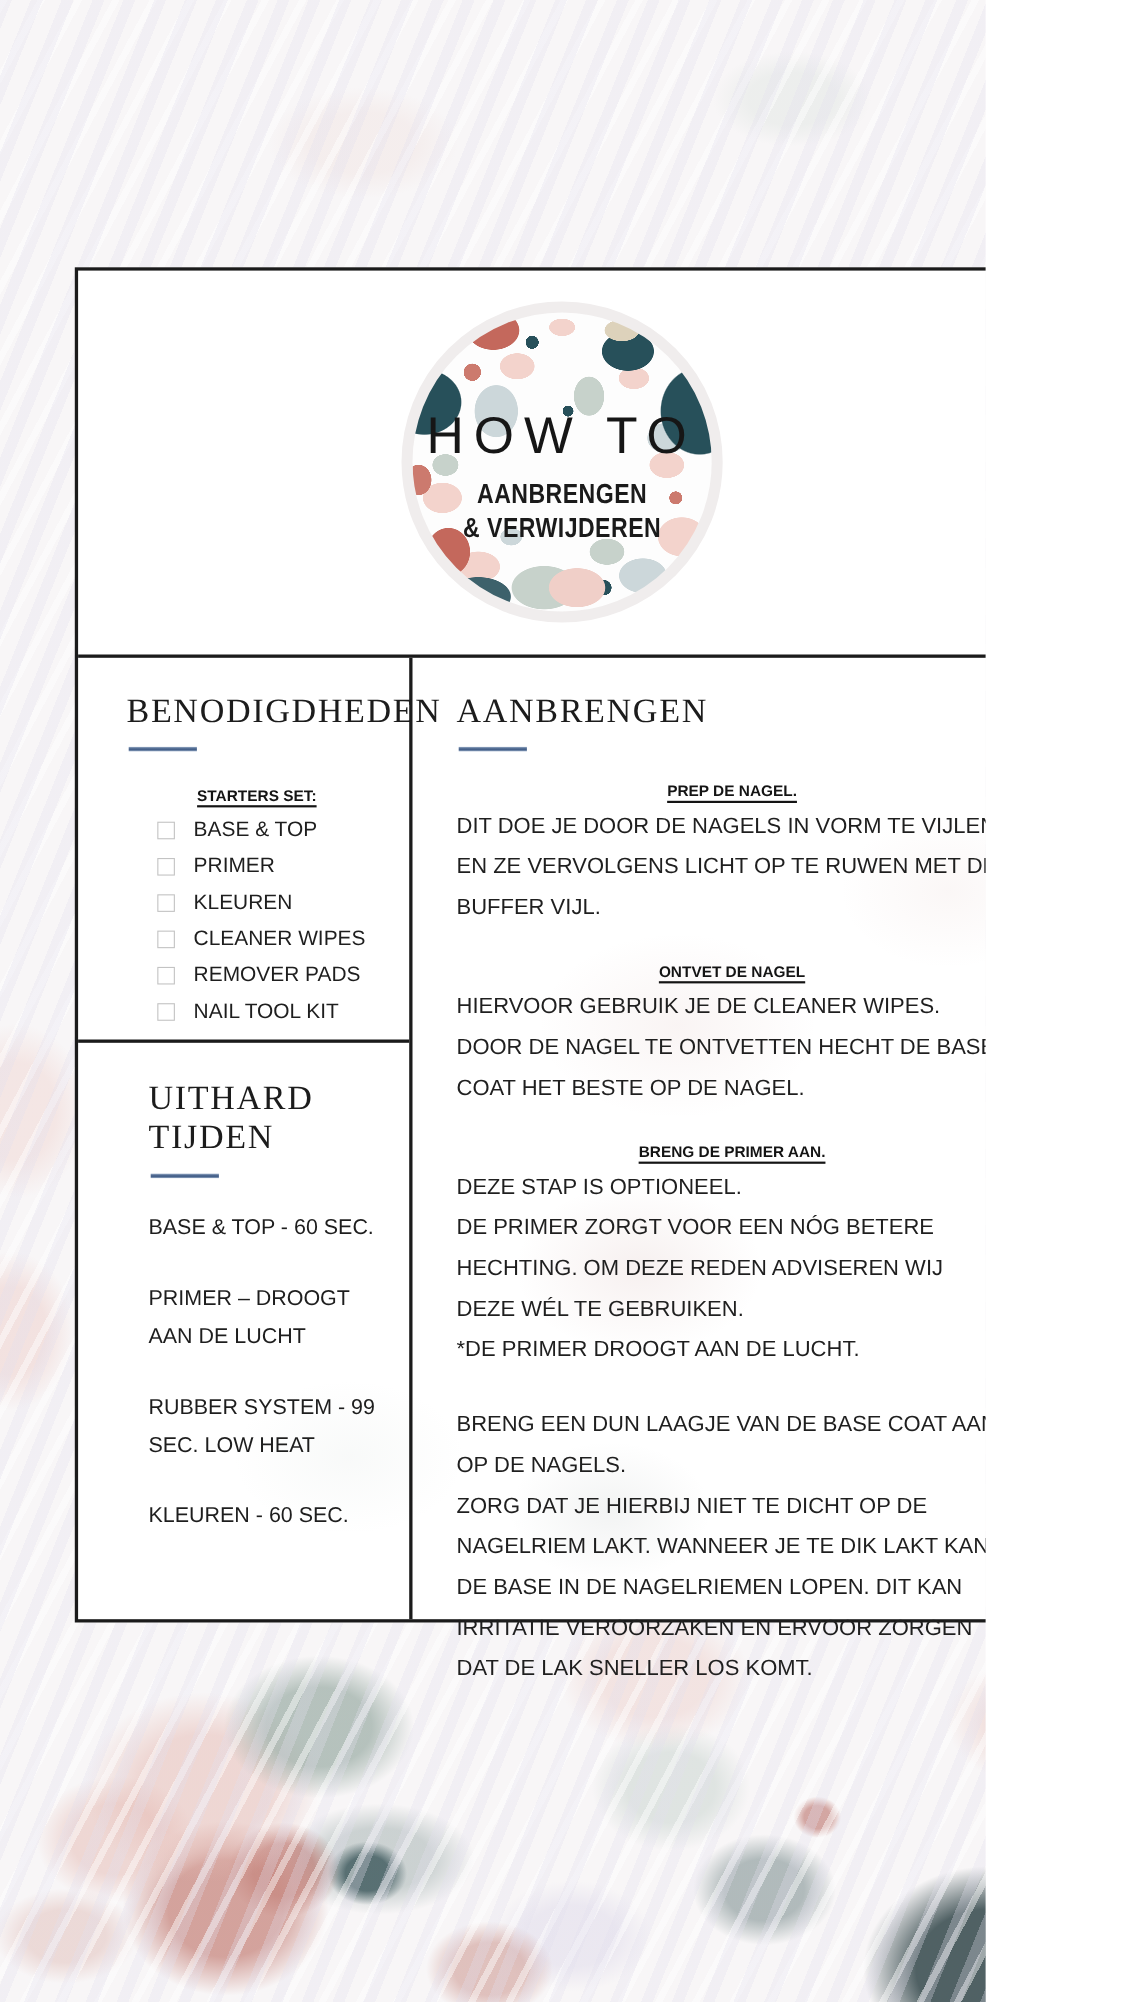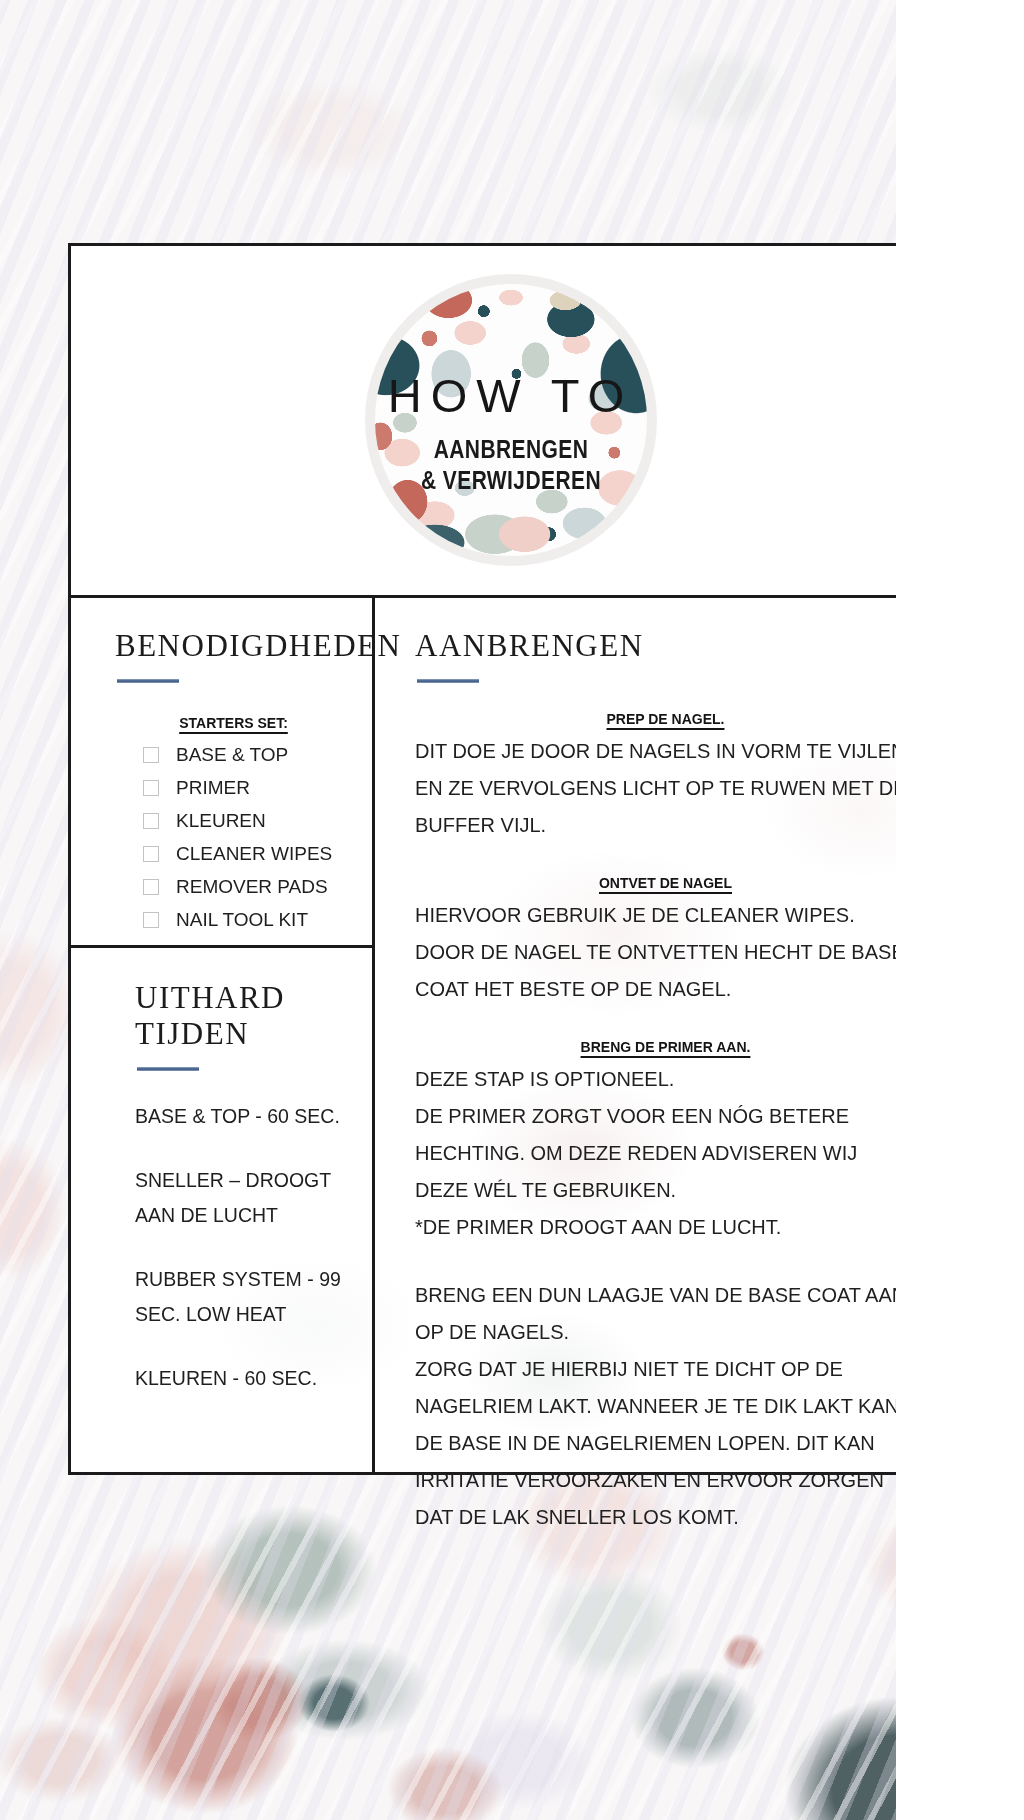--- a/index.html
+++ b/index.html
@@ -179,21 +179,21 @@
               <span class="checkbox"></span>
               <span class="check-label">NAIL TOOL KIT</span>
             </div>
           </div>
         </div>
 
         <div class="panel-uithard">
           <div class="serif-heading">UITHARD TIJDEN</div>
           <div class="accent-line"></div>
           <p class="time-entry time-first">BASE &amp; TOP - 60 SEC.</p>
-          <p class="time-entry">SNELLER – DROOGT AAN DE LUCHT</p>
+          <p class="time-entry">PRIMER – DROOGT AAN DE LUCHT</p>
           <p class="time-entry">RUBBER SYSTEM - 99 SEC. LOW HEAT</p>
           <p class="time-entry">KLEUREN - 60 SEC.</p>
         </div>
 
       </div>
 
       <div class="right-col">
         <div class="serif-heading">AANBRENGEN</div>
         <div class="accent-line"></div>
 

